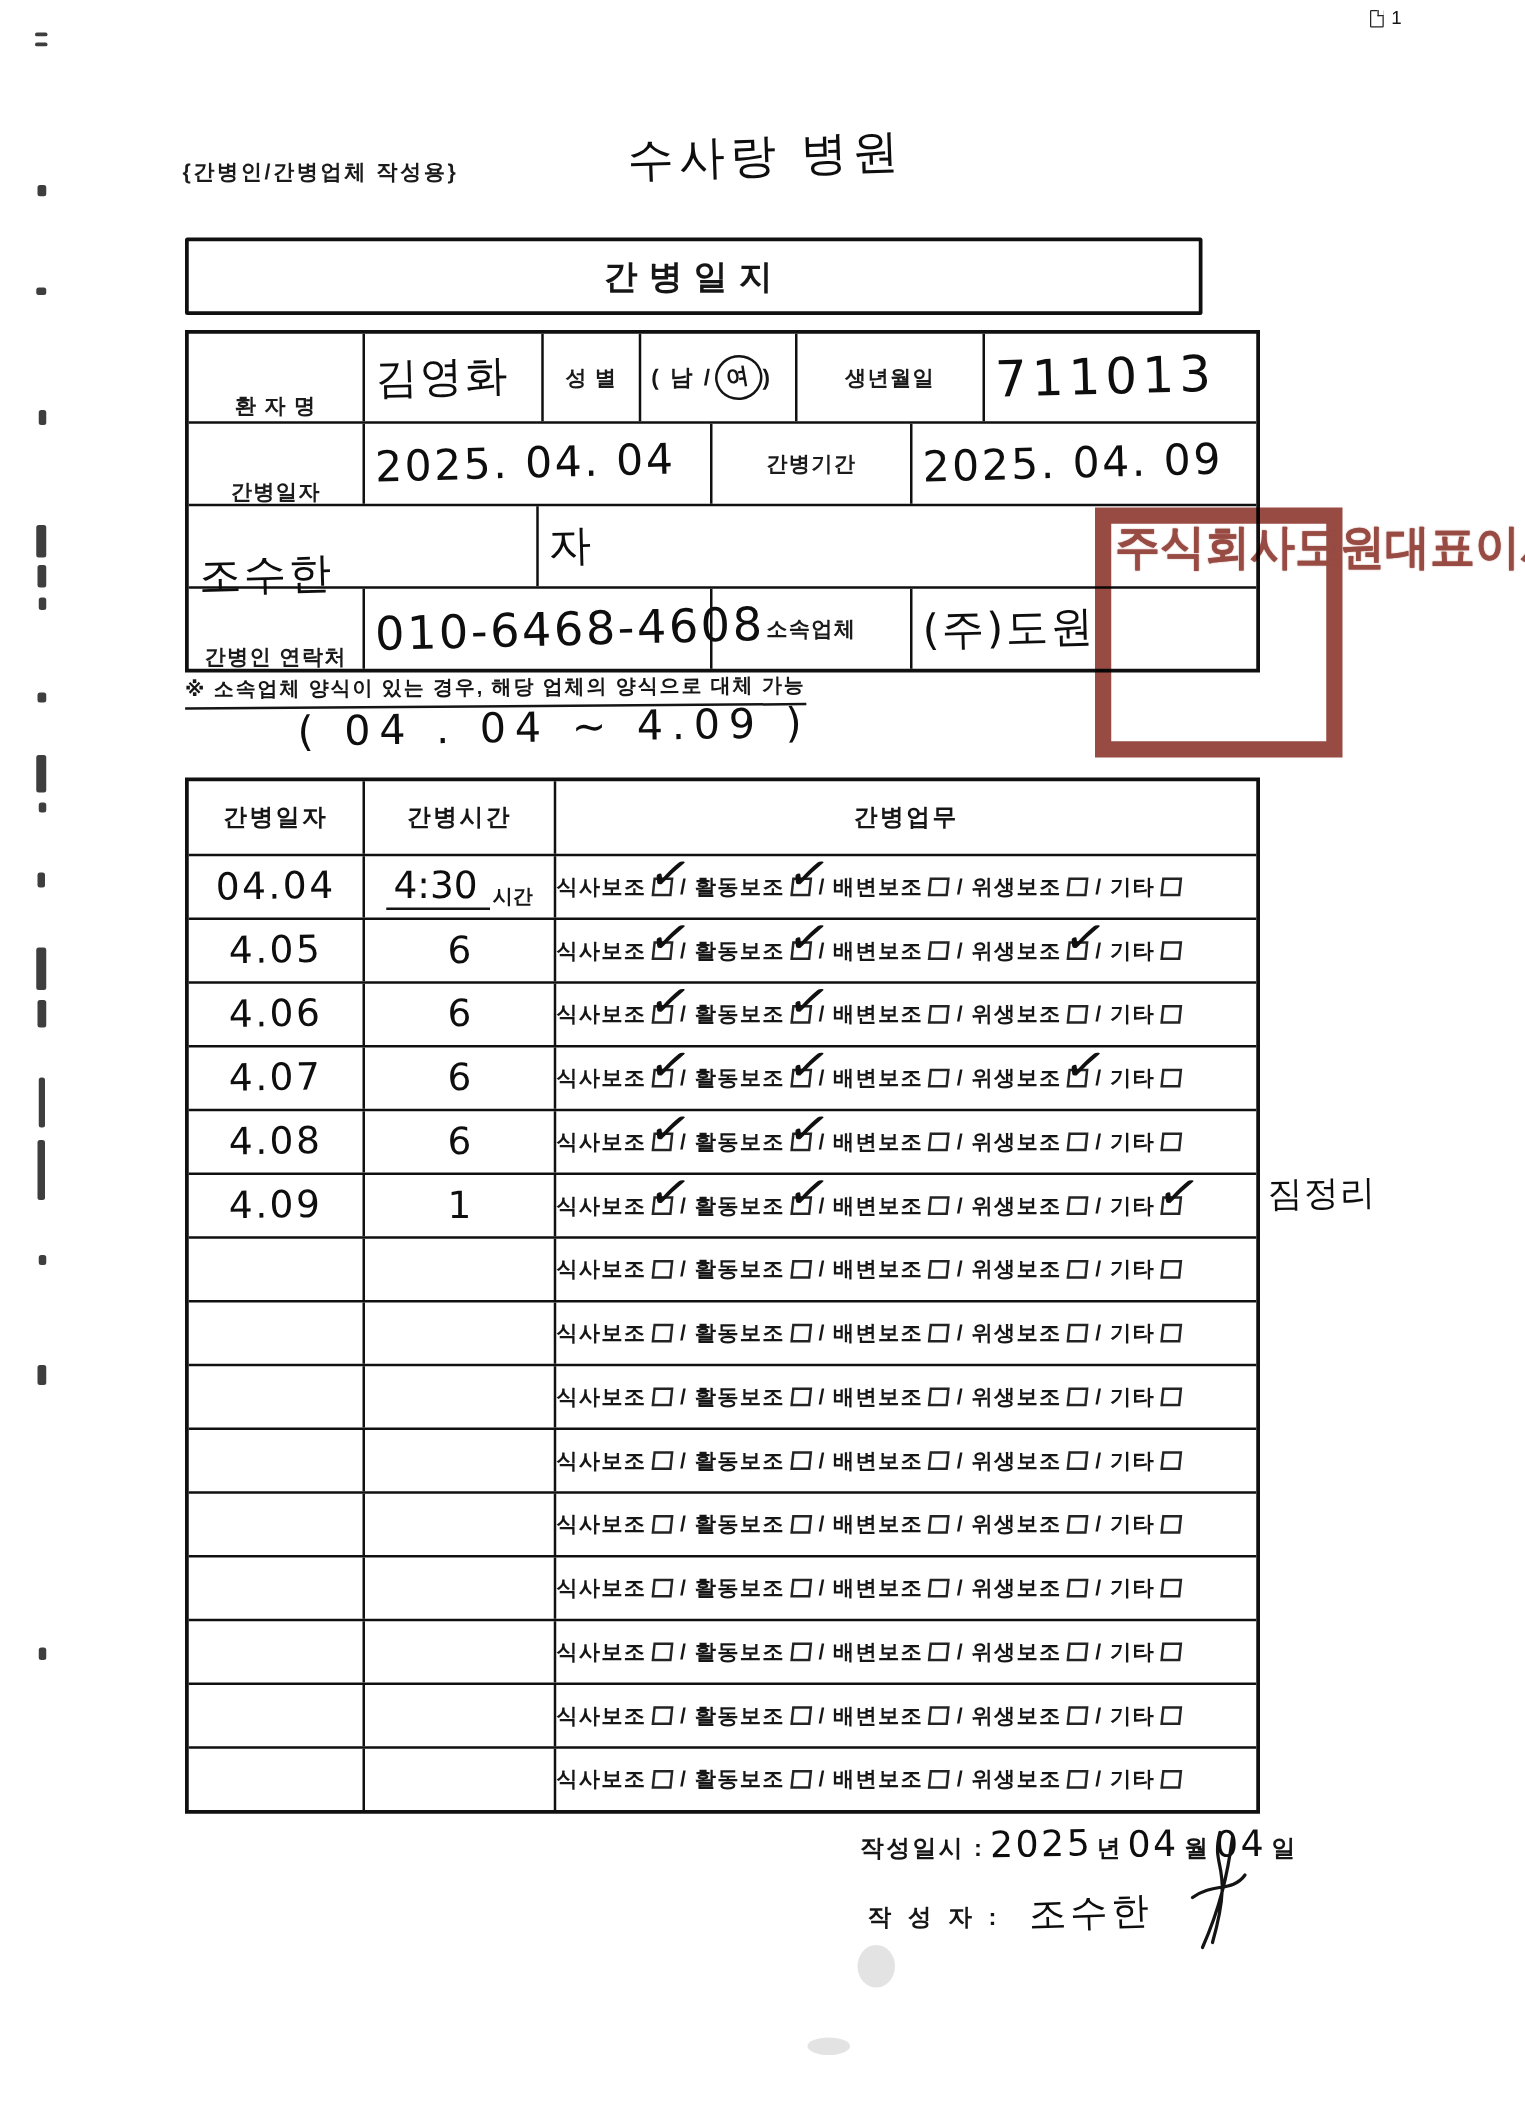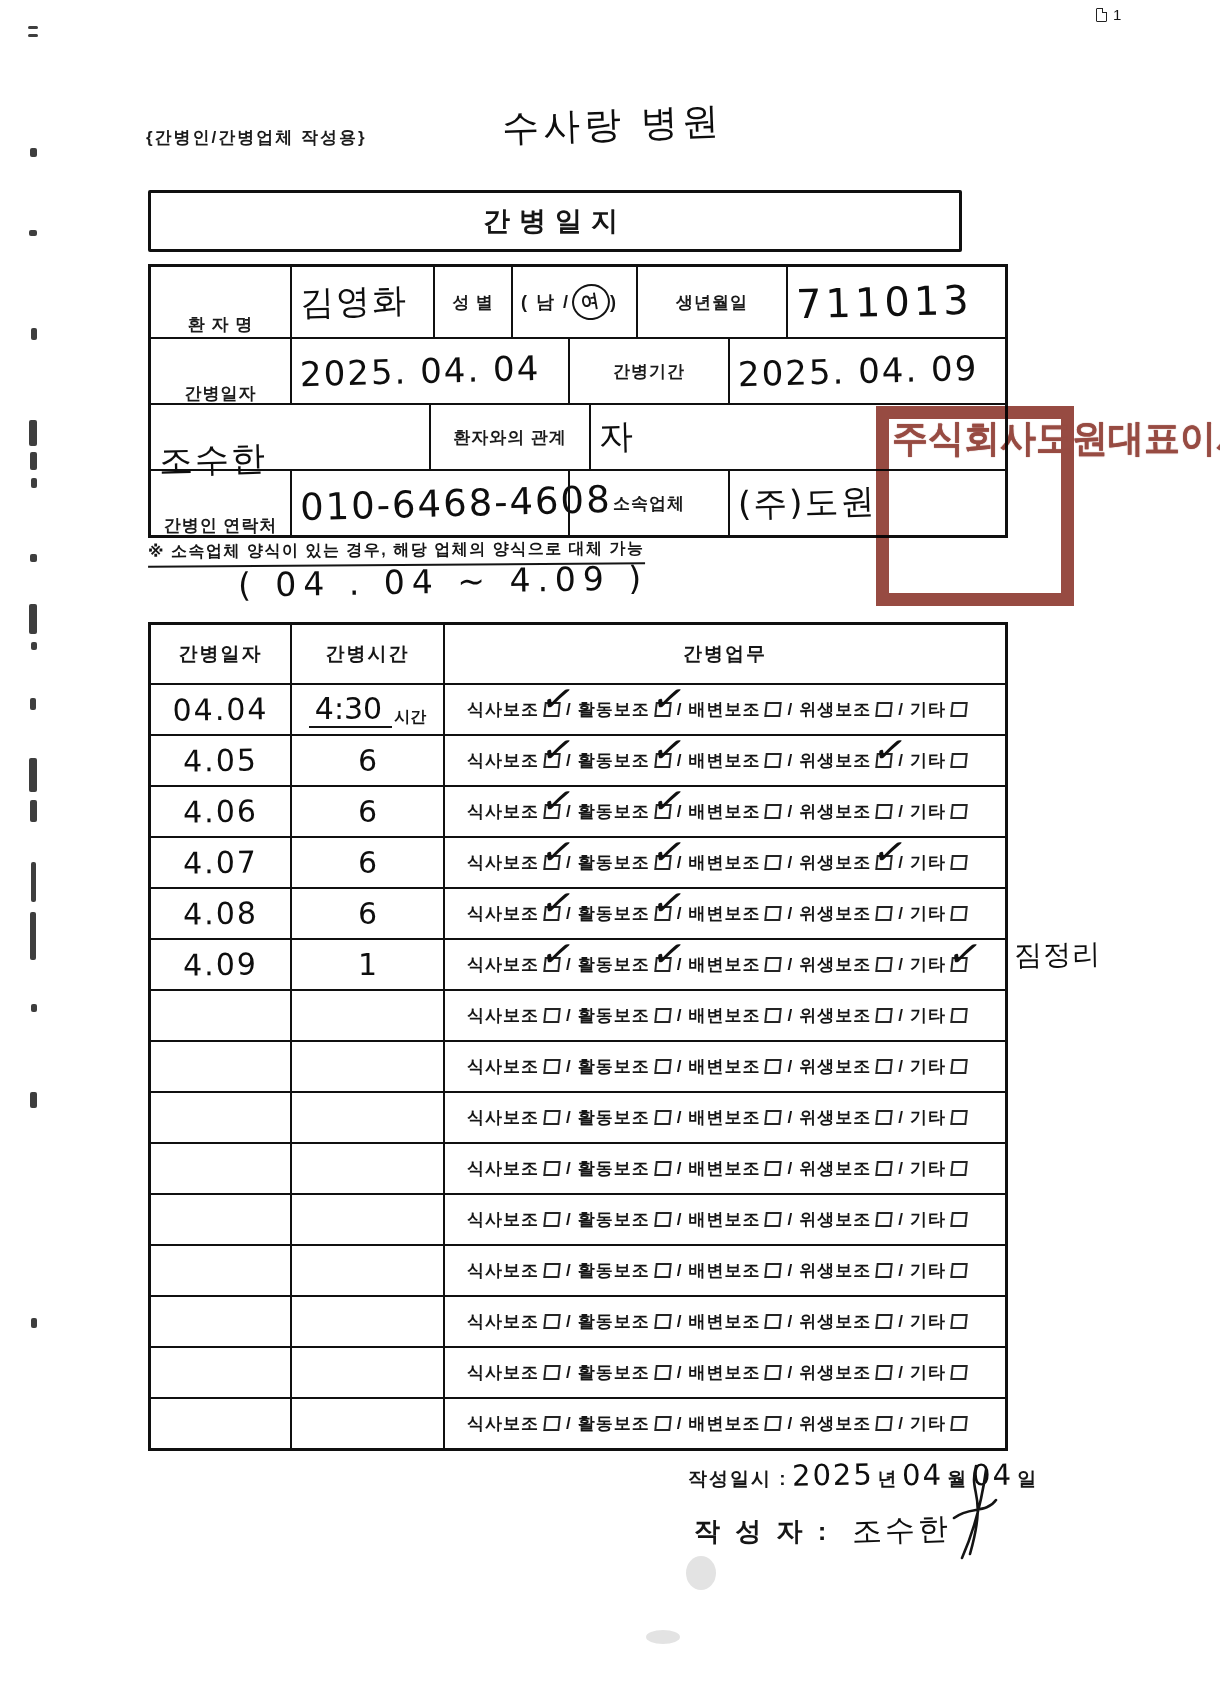--- a/index.html
+++ b/index.html
@@ -56,33 +56,33 @@
   .ch:first-child { border-left: none; }
   .cc1 { width: 139px; } .cc2 { width: 153px; } .cc3 { flex: 1; }
   .care-row { display: flex; height: 51px; border-top: 2.5px solid #101010; }
   .cc { border-left: 2px solid #101010; display: flex; align-items: center; overflow: visible; }
   .cc:first-child { border-left: none; }
   .cc.date { justify-content: center; font-size: 30px; letter-spacing: 2px; transform: rotate(-1deg); }
   .cc.hrs { justify-content: center; }
   .hours { font-size: 30px; }
   .hours.ul { border-bottom: 2.5px solid #141414; padding: 0 10px 0 6px; }
   .hsuf { font-size: 16px; font-weight: 700; margin-left: 2px; align-self: flex-end; padding-bottom: 6px; }
-  .tasks { padding-left: 22px; font-size: 17px; font-weight: 600; letter-spacing: 1px; white-space: nowrap; }
+  .tasks { font-size: 17px; font-weight: 600; letter-spacing: 1px; white-space: nowrap; }
   .task { position: relative; }
   .cbox { position: relative; display: inline-block; width: 16px; height: 15px; border: 2px solid #242424; vertical-align: -2px; margin-left: 5px; transform: skewX(-6deg); }
   .check { position: absolute; left: -5px; top: -24px; font-size: 38px; font-weight: 400; color: #101010; transform: rotate(8deg); line-height: 1; font-family: "DejaVu Sans", sans-serif; }
   .slash { padding: 0 6px; font-weight: 600; }
   .annotation { left: 1014px; top: 936px; font-size: 28px; letter-spacing: 1px; transform: rotate(-1deg); }
 
   
   .footer-date { left: 688px; top: 1458px; display: flex; align-items: baseline; gap: 4px; }
   .footer-date .pl { font-size: 19px; font-weight: 700; letter-spacing: 2px; }
   .footer-date .num { font-size: 29px; letter-spacing: 2px; transform: rotate(-1deg); }
   .footer-writer { left: 694px; top: 1510px; display: flex; align-items: baseline; gap: 22px; }
-  .footer-writer .pl { font-size: 26px; font-weight: 700; letter-spacing: 4px; }
+  .footer-writer .pl { font-size: 19px; font-weight: 700; letter-spacing: 4px; }
   .footer-writer .nm { font-size: 30px; letter-spacing: 3px; transform: rotate(-2deg); }
   .signature { left: 942px; top: 1462px; }
 
   .artifact { position: absolute; background: #1c1c1c; border-radius: 2px; opacity: .85; }
   .smudge { position: absolute; background: #9a9a9a; opacity: .28; border-radius: 50%; }
 </style>
 </head>
 <body>
 
 <div class="page">
@@ -123,21 +123,20 @@
         </div>
       <div class="icell lab printed w-lmid">간병기간</div>
       <div class="icell w-last">
           <span class="hand hv">2025. 04. 09</span>
         </div>
     </div>
     <div class="irow r3">
       <div class="icell w-vwide">
           <span class="hand hv">조수한</span>
         </div>
-      <div class="icell lab printed w-lmid">환자와의 관계</div>
       <div class="icell w-last">
           <span class="hand hv">자</span>
         </div>
     </div>
     <div class="irow r4">
       <div class="icell lab printed w-l1">간병인 연락처</div>
       <div class="icell w-vwide">
           <span class="hand hv" style="font-size:37px">010-6468-4608</span>
         </div>
       <div class="icell lab printed w-lmid">소속업체</div>

